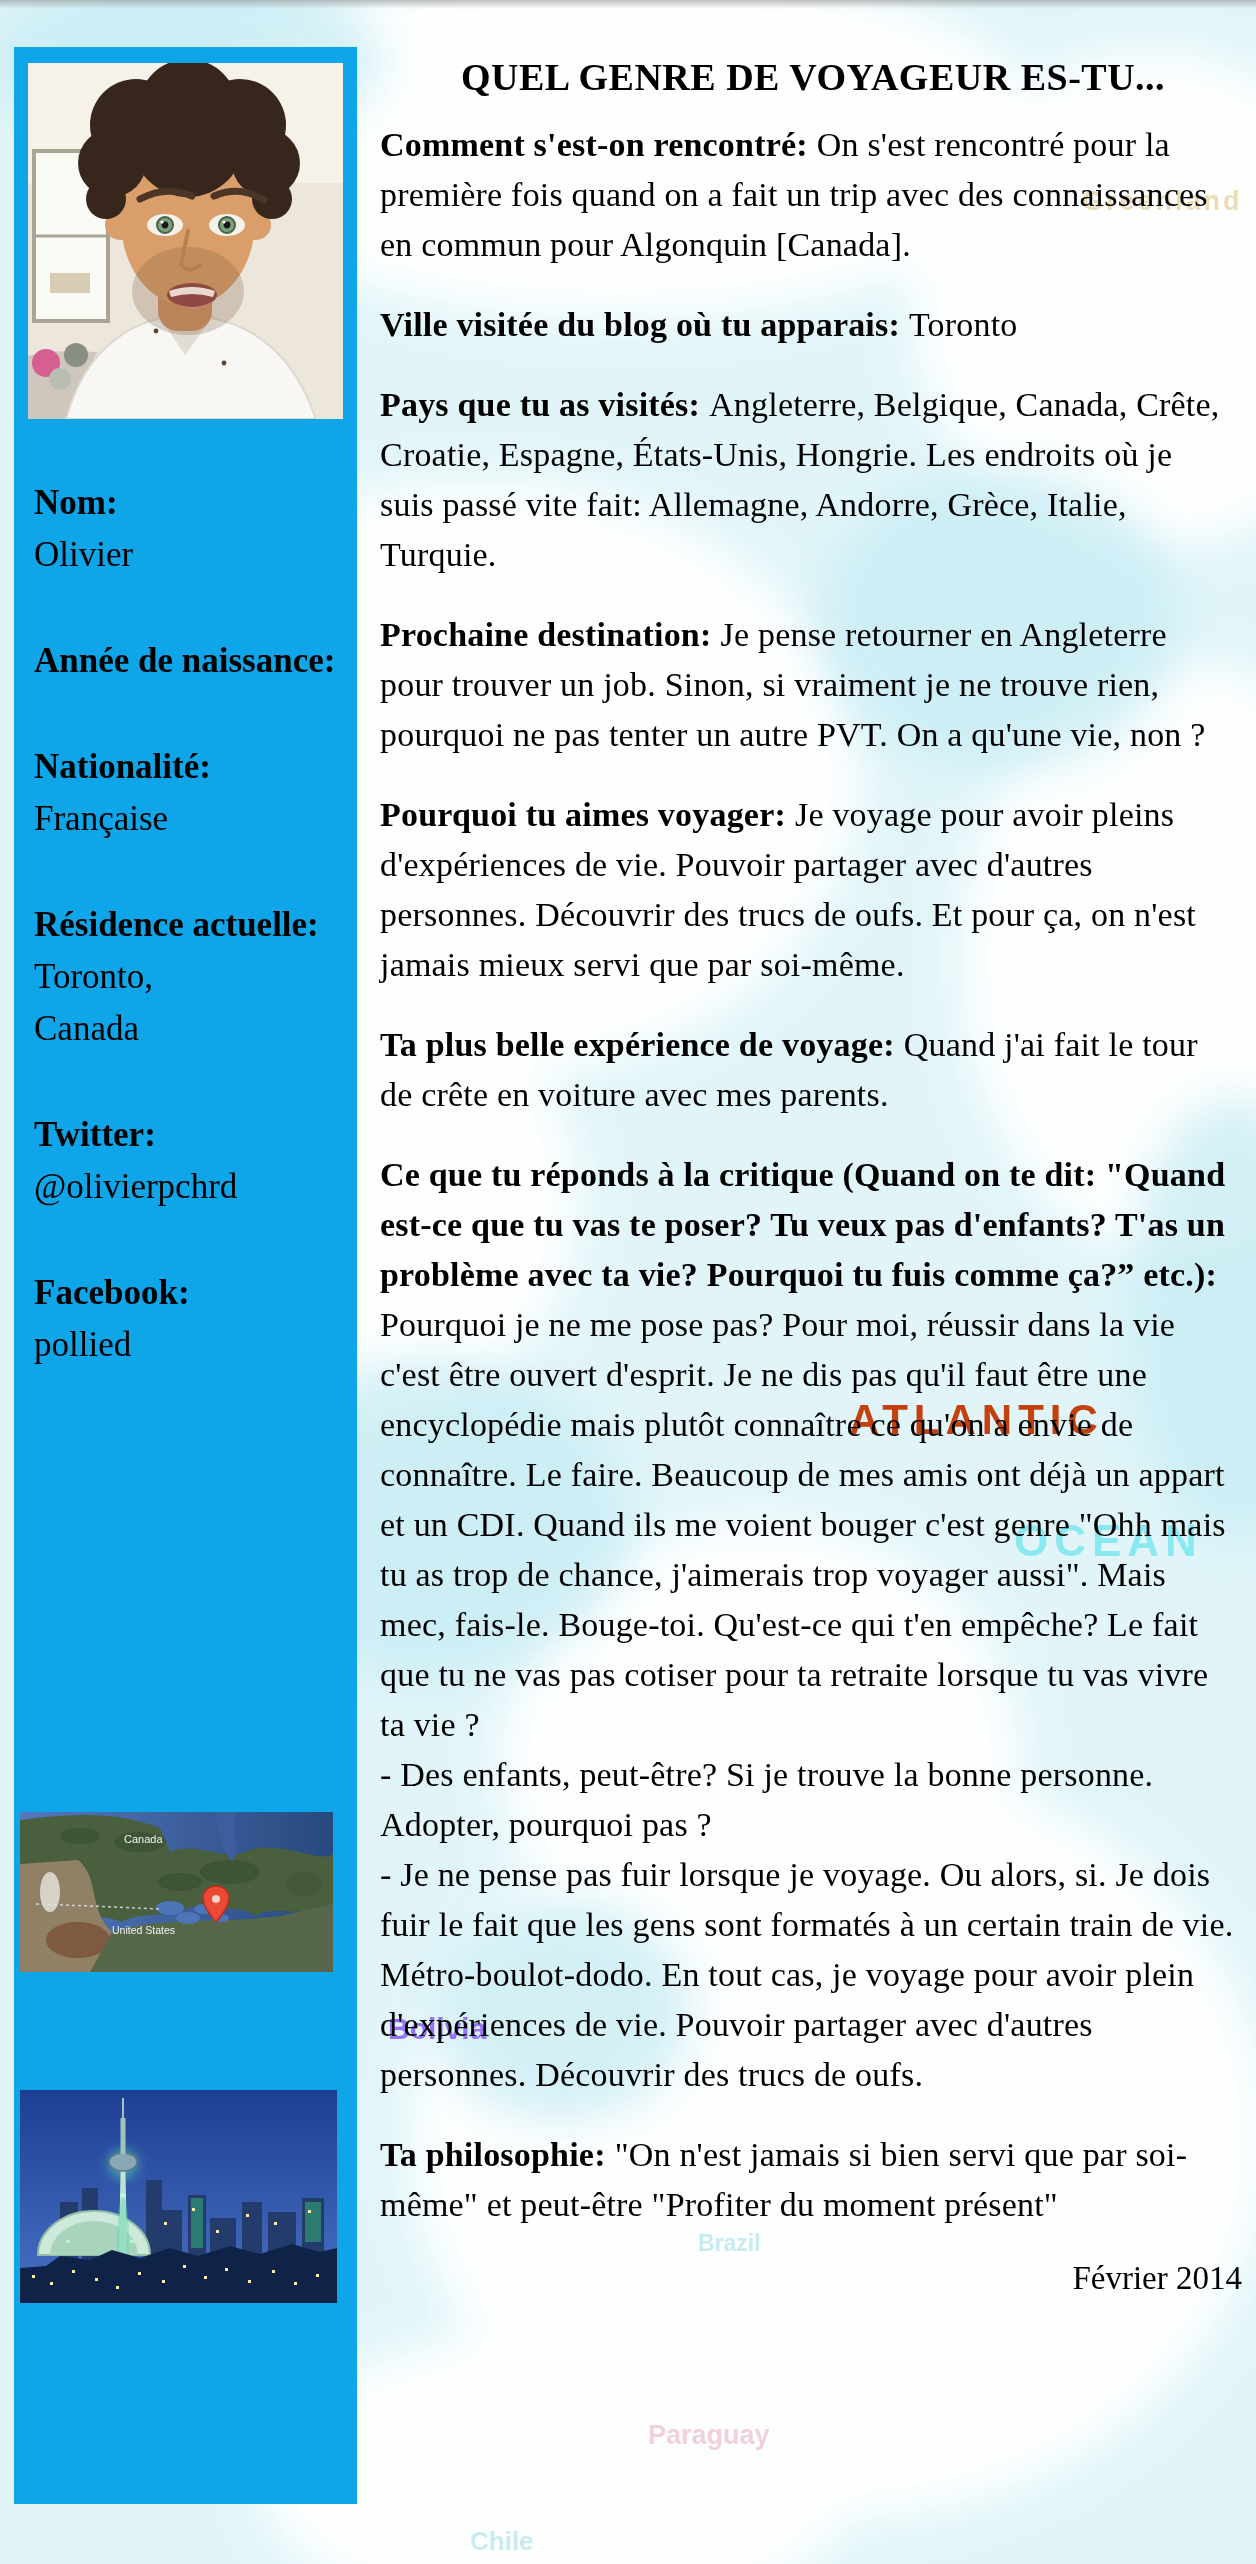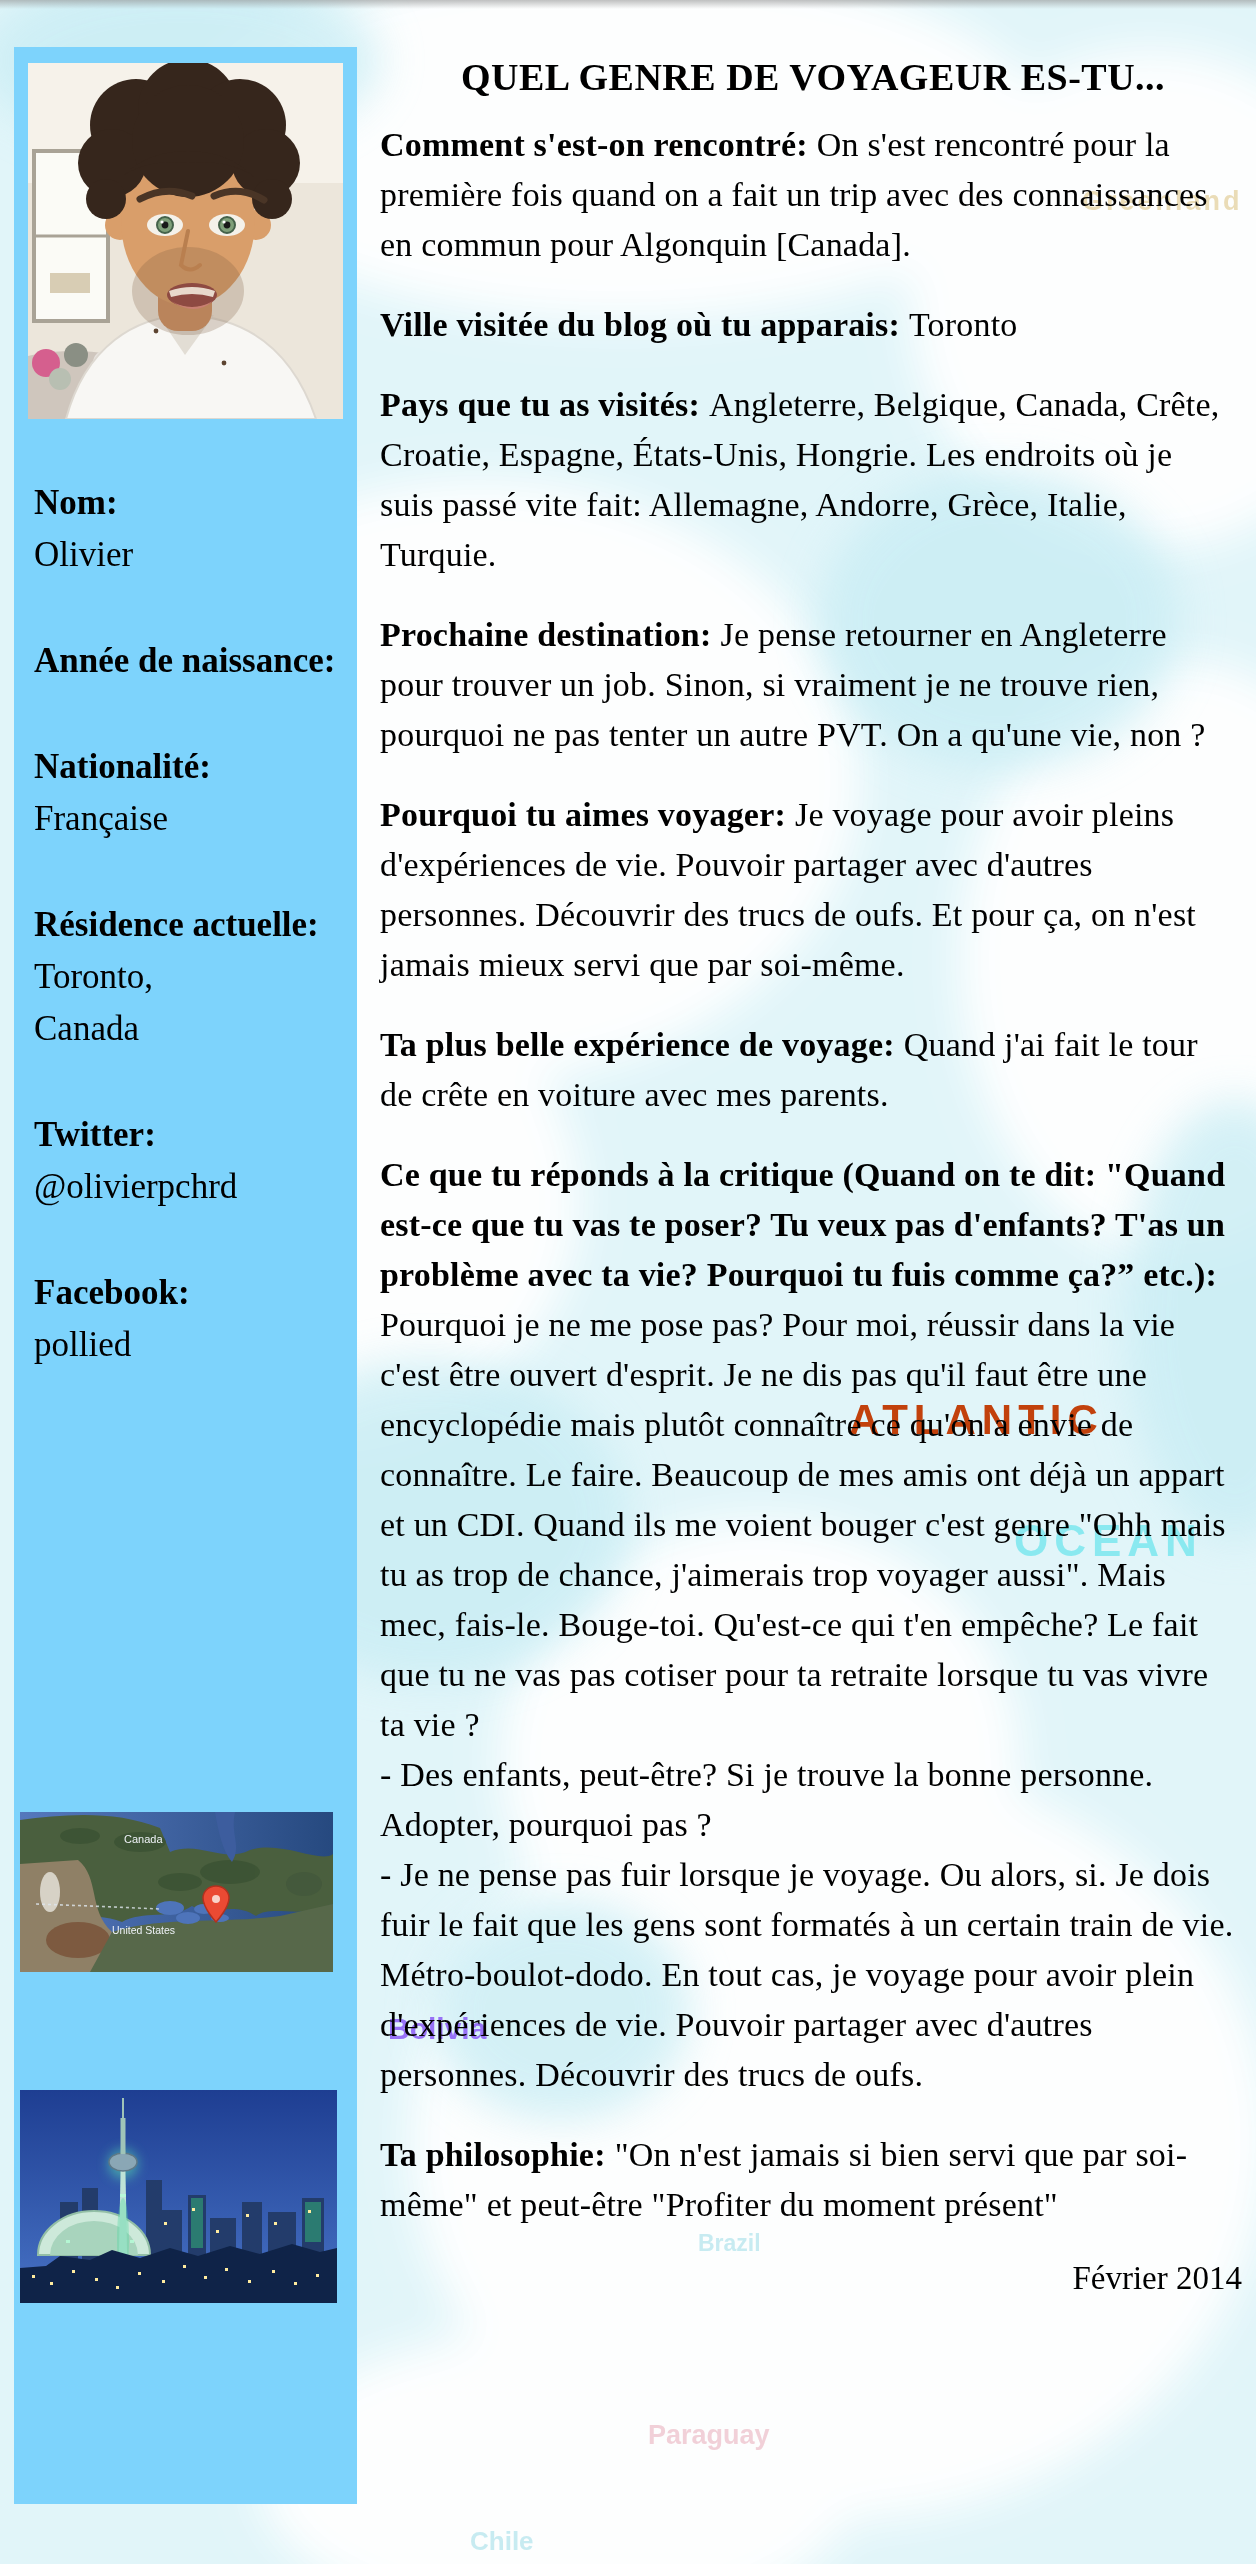--- a/index.html
+++ b/index.html
@@ -15,21 +15,21 @@
     font-family:"Liberation Sans",sans-serif;font-weight:bold;}
   .lbl-greenland{left:1082px;top:186px;font-size:27px;letter-spacing:3px;color:#e7d7ab;opacity:.85;}
   .lbl-atlantic{left:849px;top:1396px;font-size:42px;letter-spacing:6px;color:#c2410c;}
   .lbl-ocean{left:1014px;top:1516px;font-size:44px;letter-spacing:6px;color:#8ae9f0;}
   .lbl-bolivia{left:388px;top:2012px;font-size:30px;color:#8b5cf6;opacity:.85;}
   .lbl-brazil{left:698px;top:2230px;font-size:23px;color:#c2e9f0;opacity:.9;}
   .lbl-paraguay{left:648px;top:2420px;font-size:27px;color:#f0ccd4;opacity:.9;text-align:right;}
   .lbl-chile{left:470px;top:2526px;font-size:26px;color:#c2e9f0;opacity:.9;}
 
   .sidebar{position:absolute;left:14px;top:47px;width:343px;height:2457px;
-    background:#7dd3fc;z-index:2;}
+    background:#0ea5e9;z-index:2;}
   .photo{position:absolute;left:14px;top:16px;width:315px;height:356px;}
   .fields{position:absolute;left:20px;top:430px;width:312px;
     font-size:35px;line-height:52px;}
   .field{margin-bottom:54px;}
   .flabel{font-weight:bold;}
   .pre{white-space:pre-line;}
   .mini-map{position:absolute;left:6px;top:1765px;width:313px;height:160px;}
   .toronto{position:absolute;left:6px;top:2043px;width:317px;height:213px;}
 
   .main{position:absolute;left:380px;top:0;width:866px;z-index:2;}

